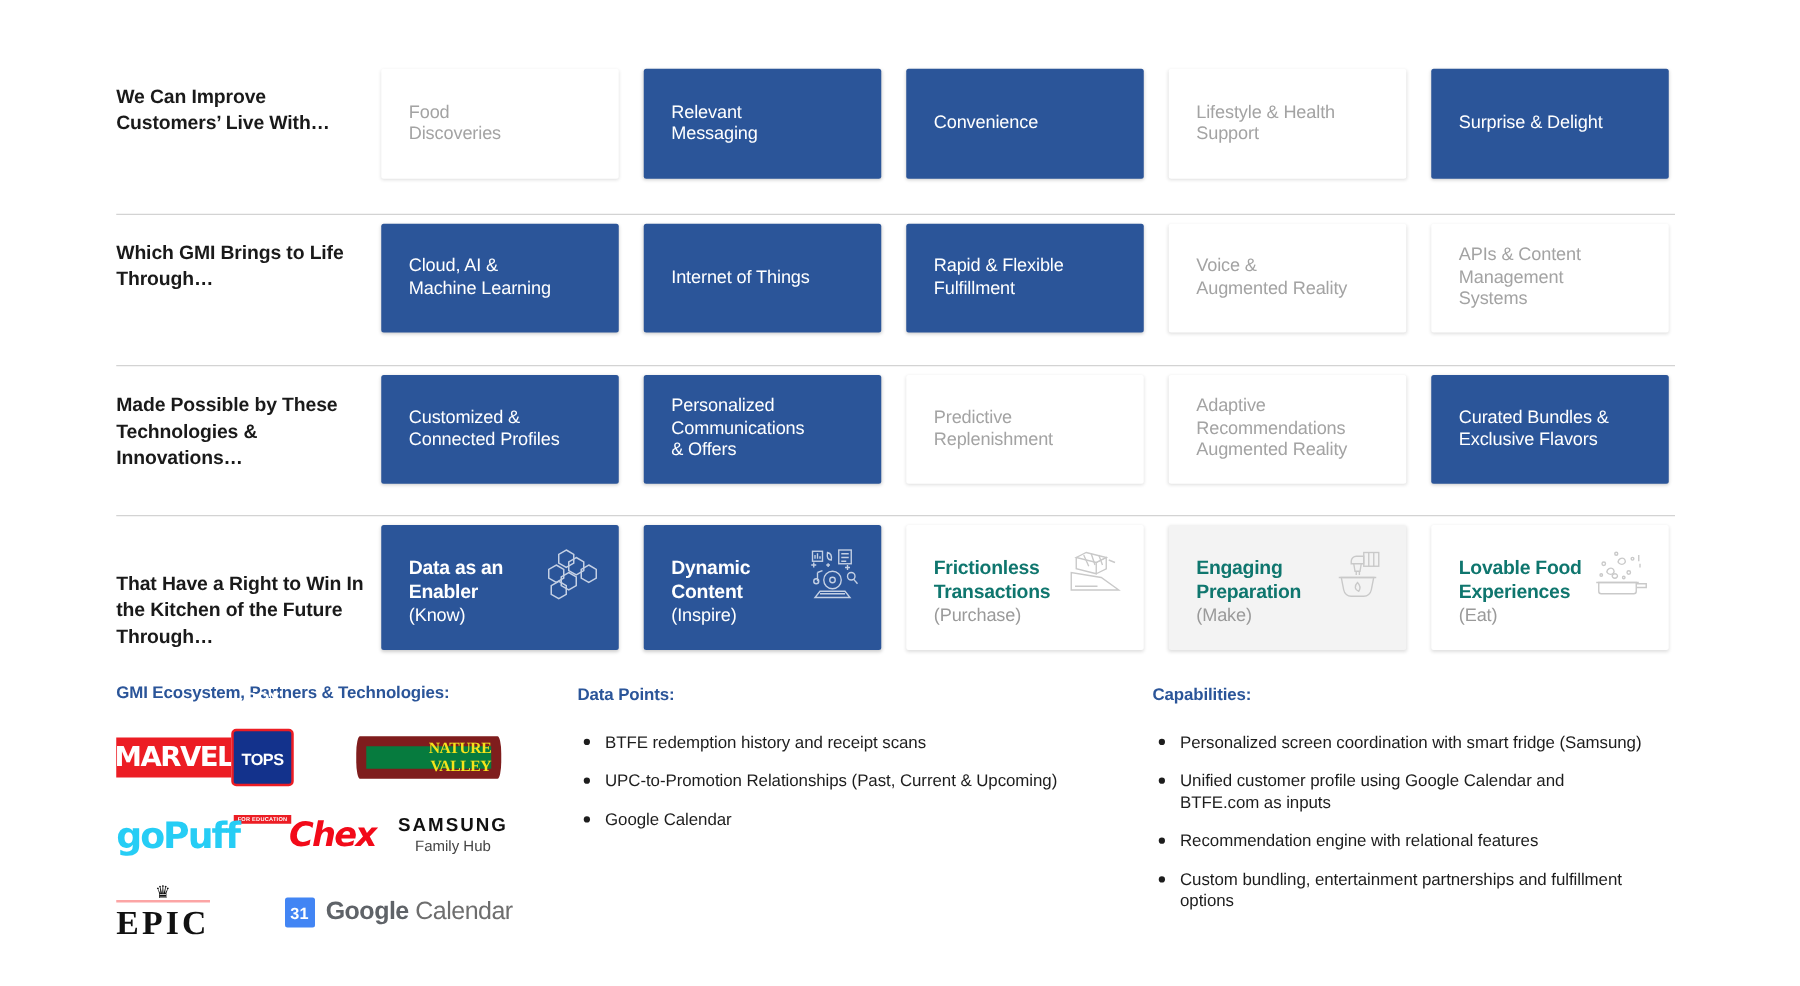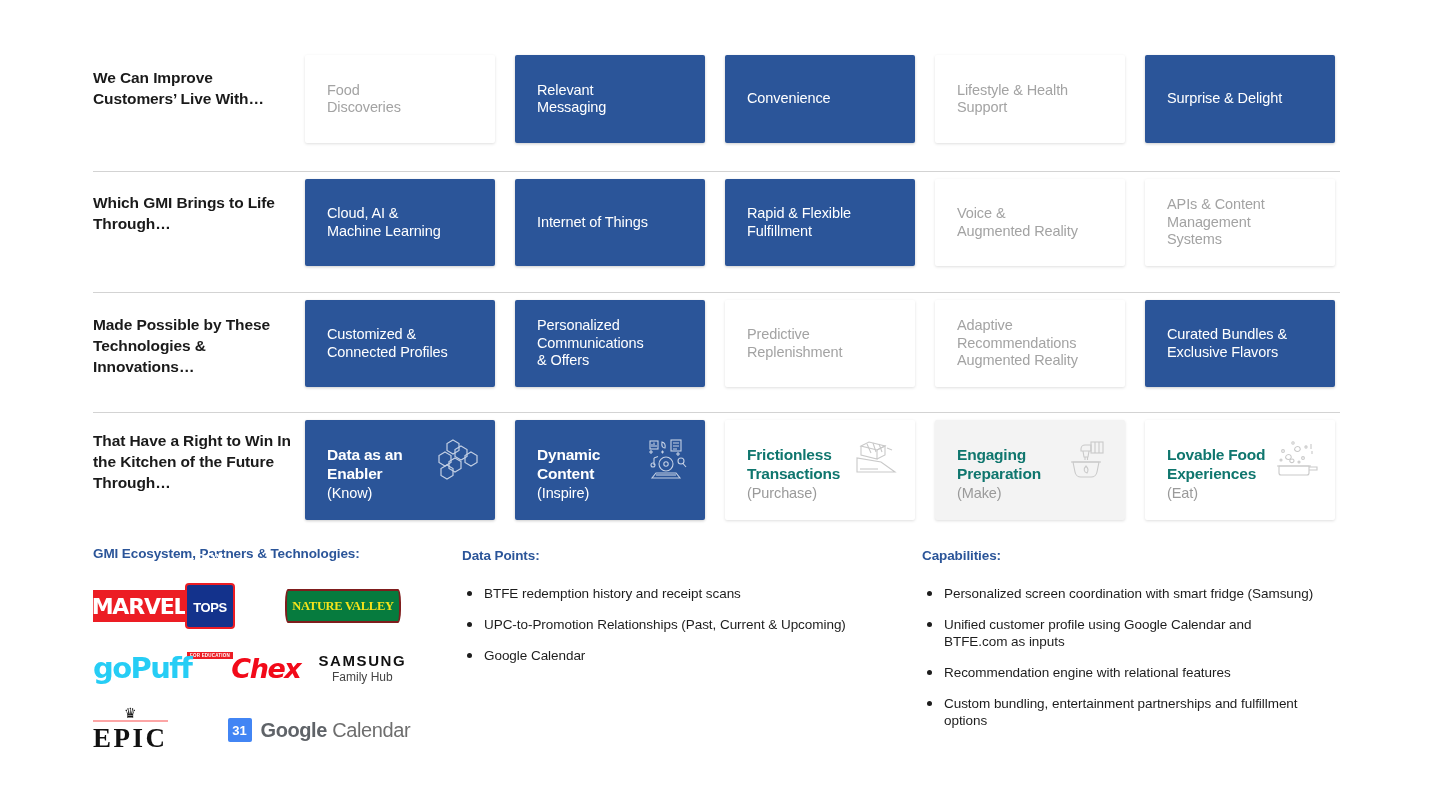--- a/index.html
+++ b/index.html
@@ -22,21 +22,21 @@
     position: absolute;
     left: 93px;
     top: 48px;
     width: 1247px;
   }
   .mrow {
     display: flex;
     align-items: flex-start;
     border-bottom: 1px solid #d3d3d3;
   }
-  .mrow.last { border-bottom: none; }
+  .mrow.last { border-bottom: none; align-items: flex-end; }
 
   .rowlabel {
     width: 212px;
     flex: 0 0 212px;
     font-size: 15.5px;
     font-weight: bold;
     color: #1a1a1a;
     line-height: 21px;
     letter-spacing: -0.1px;
     padding-right: 14px;
@@ -177,23 +177,23 @@
     margin-right: 50px;
     gap: 36px;
   }
   .lg-boxtops .bt1 { color:#ffffff; font-size: 13px; font-weight: bold; line-height: 12px; letter-spacing: -0.4px;}
   .lg-boxtops .bt2 { color:#ffffff; font-size: 13px; font-weight: bold; line-height: 13px; letter-spacing: -0.4px;}
   .lg-boxtops .bt3 { color:#ffffff; font-size: 4.5px; font-weight: bold; background:#ec1d24; padding:1px 3px; margin-top:2px; letter-spacing:0.2px;}
 
   .lg-nature {
     width: 116px; height: 34px;
     background: #067b3e;
-    border: 2px solid #7f1d1d;
+    border: 8px solid #7f1d1d;
     border-radius: 3px / 40%;
-    display: flex; align-items: center; justify-content: center;
+    display: flex; align-items: center; justify-content: center; text-align: right;
   }
   .lg-nature span {
     color: #f5e31b; font-size: 12.5px; font-weight: bold;
     font-family: "Liberation Serif", serif;
     letter-spacing: -0.3px;
   }
 
   .lg-gopuff {
     font-size: 29px; font-weight: bold; color: #26cdf5;
     letter-spacing: -1.6px; margin-right: 40px;
@@ -208,21 +208,21 @@
   .lg-samsung .s1 { font-size: 15px; font-weight: bold; letter-spacing: 1.6px; color:#111; }
   .lg-samsung .s2 { font-size: 12px; color:#444; margin-top:1px; }
 
   .lg-epic { text-align: center; margin-right: 60px; }
   .lg-epic .e0 { font-size: 14px; line-height: 13px; color:#111; }
   .lg-epic .e1 {
     font-size: 27px; font-weight: bold; color:#111;
     font-family: "Liberation Serif", serif; letter-spacing: 2.5px;
     border-top: 2px solid #fca5a5; padding-top: 1px;
   }
-  .lg-gcal { display:flex; align-items:flex-end; }
+  .lg-gcal { display:flex; align-items:flex-start; }
   .lg-gcal .cal {
     width: 24px; height: 24px; background:#4285f4; border-radius:2px;
     color:#fff; font-size: 13px; font-weight: bold;
     display:flex; align-items:center; justify-content:center;
     margin-right: 9px;
   }
   .lg-gcal .gtxt { font-size: 20px; color:#6e6e6e; letter-spacing:-0.4px; }
   .lg-gcal .gtxt b { font-weight: bold; color:#5f6368; }
 </style>
 </head>

